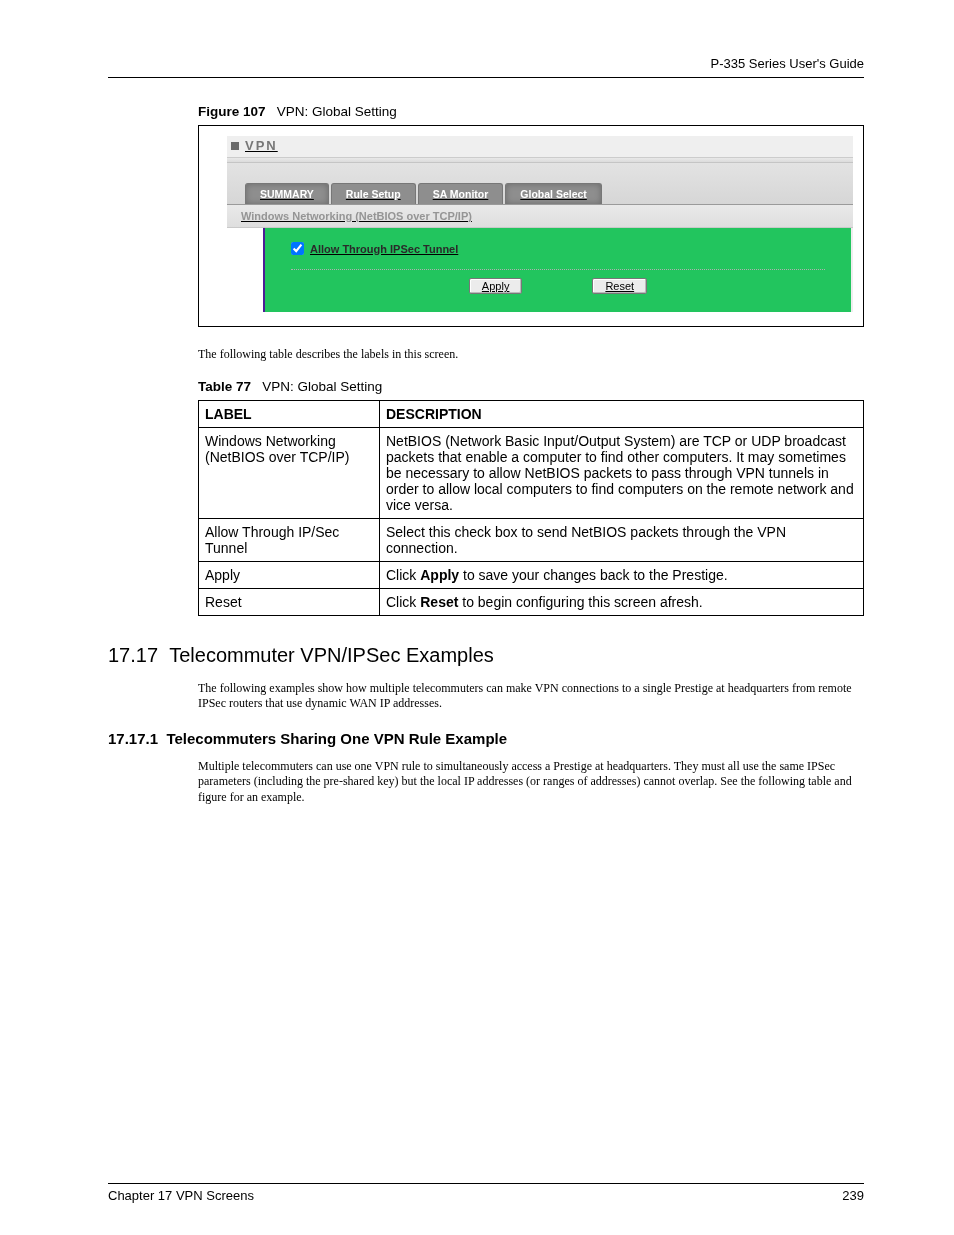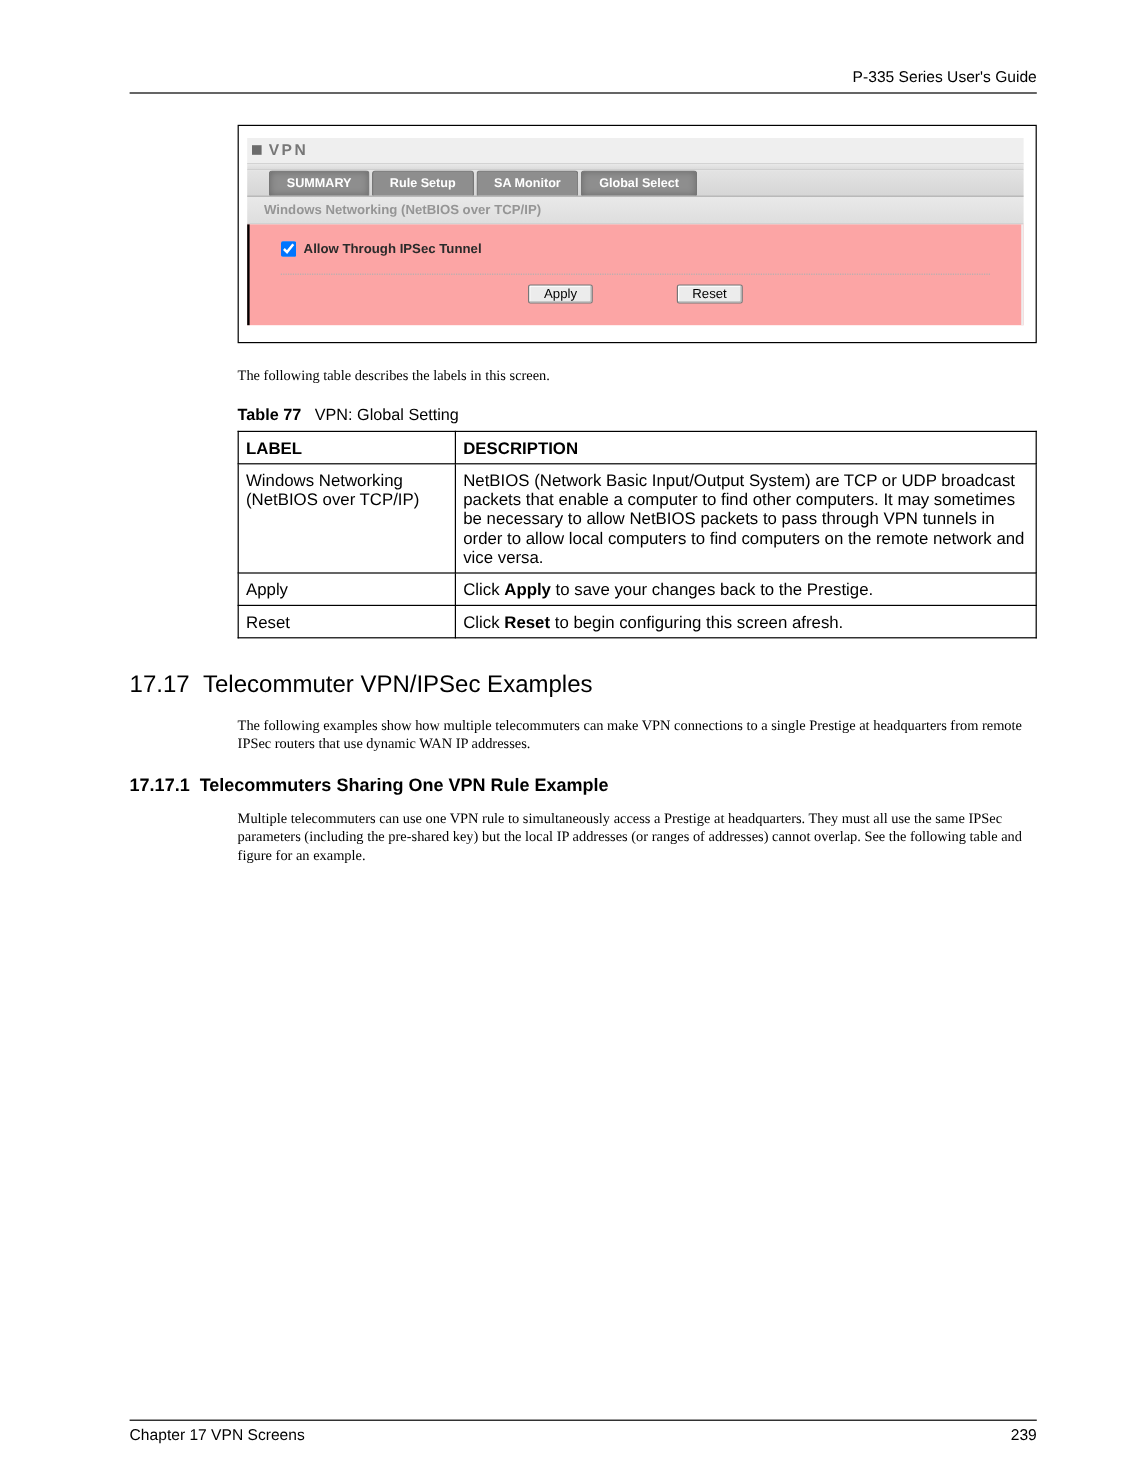--- a/index.html
+++ b/index.html
@@ -35,23 +35,24 @@
     font-size: 13.5px;
     margin: 0 0 6px 0;
   }
   .fig-caption b, .tbl-caption b {
     font-weight: bold;
   }
 
   
   .screenshot-frame {
     border: 1px solid #000;
-    padding: 10px 10px 14px 7px;
+    padding: 10px 10px 14px 28px;
     background: #fff;
     margin-bottom: 20px;
+    text-decoration: underline;
   }
   .shot {
     font-family: Verdana, Arial, sans-serif;
     font-size: 11px;
     color: #3a3a3a;
   }
   .shot-titlebar {
     display: flex;
     align-items: center;
     gap: 6px;
@@ -88,35 +89,37 @@
     font-weight: bold;
     background: #8e8e8e;
     border: 1px solid #777;
     border-bottom: none;
     margin-right: 2px;
     border-radius: 3px 3px 0 0;
     white-space: nowrap;
   }
   .tab.active, .tab.summary {
     box-shadow: inset 0 0 6px rgba(0,0,0,.25);
+    margin-top: 20px;
   }
   .sectionbar {
     background: linear-gradient(#e9e9e9,#dedede);
     border-bottom: 1px solid #c9c9c9;
     padding: 5px 14px;
     color: #959595;
     font-weight: bold;
     font-size: 11px;
     font-family: Verdana, Arial, sans-serif;
   }
   .panel-body {
     padding: 14px 26px 8px 26px;
-    background: #fca5a5;
-    border-left: 2px solid #000000;
+    background: #22c55e;
+    border-left: 2px solid #4c1d95;
     border-right: 2px solid #eee;
+    margin-left: 36px;
   }
   .chkline {
     display: flex; align-items: center; gap: 6px;
     font-family: Verdana, Arial, sans-serif;
     font-size: 11px;
     color: #2a2a2a;
     font-weight: bold;
   }
   .chkline input { margin:0; }
   .btnrow {
@@ -198,20 +201,23 @@
 </style>
 </head>
 <body>
 
 <div class="page">
 
   <div class="running-header">P-335 Series User's Guide</div>
   <hr class="running-header-rule">
 
   <div class="indent">
+    <p class="fig-caption">
+      <b>Figure 107</b>&nbsp;&nbsp;&nbsp;<span>VPN: Global Setting</span>
+    </p>
 
     <div class="screenshot-frame">
       <div class="shot">
         <div class="shot-titlebar">
           <span class="dot"></span>
           <span class="title">VPN</span>
         </div>
         <div class="topstripe"></div>
         <div class="tabrow">
           <div class="tab summary">SUMMARY</div>
@@ -245,20 +251,24 @@
           <th class="col-label">LABEL</th>
           <th>DESCRIPTION</th>
         </tr>
       </thead>
       <tbody>
         <tr>
           <td>Windows Networking (NetBIOS over TCP/IP)</td>
           <td>NetBIOS (Network Basic Input/Output System) are TCP or UDP broadcast packets that enable a computer to find other computers. It may sometimes be necessary to allow NetBIOS packets to pass through VPN tunnels in order to allow local computers to find computers on the remote network and vice versa.</td>
         </tr>
         <tr>
+          <td>Allow Through IP/Sec Tunnel</td>
+          <td>Select this check box to send NetBIOS packets through the VPN connection.</td>
+        </tr>
+        <tr>
           <td>Apply</td>
           <td><span>Click </span><b>Apply</b><span> to save your changes back to the Prestige.</span></td>
         </tr>
         <tr>
           <td>Reset</td>
           <td><span>Click </span><b>Reset</b><span> to begin configuring this screen afresh.</span></td>
         </tr>
       </tbody>
     </table>
   </div>

